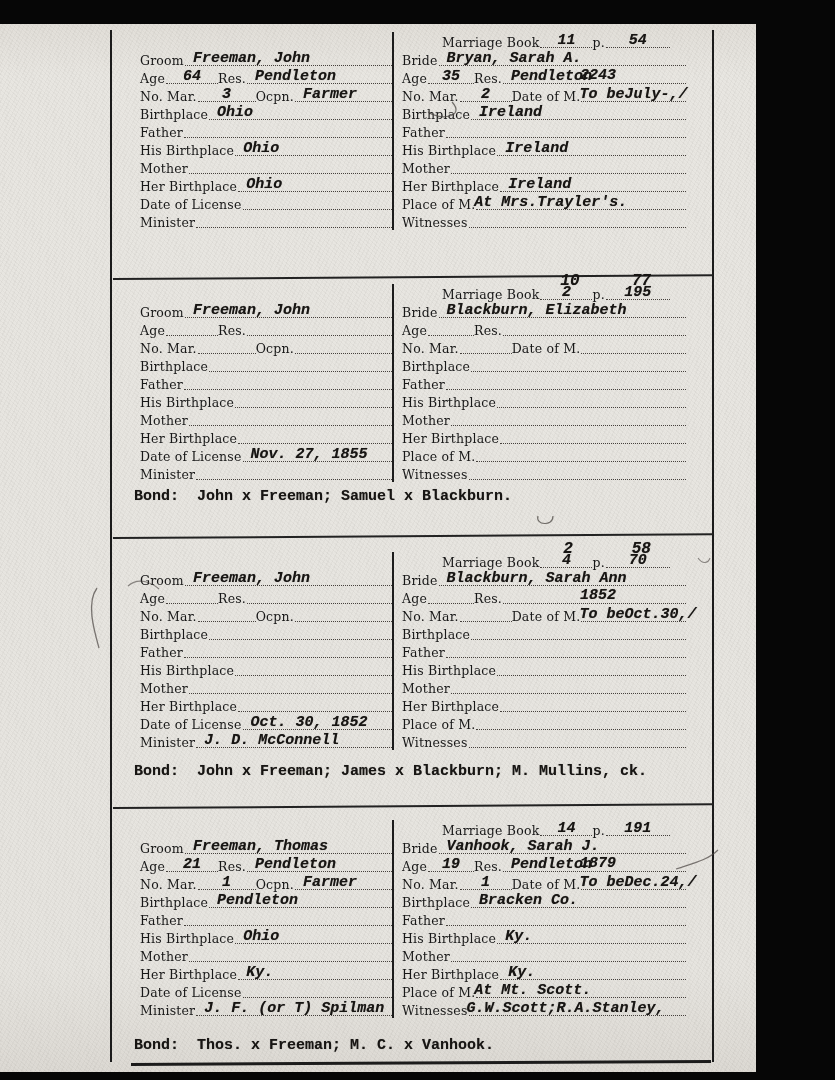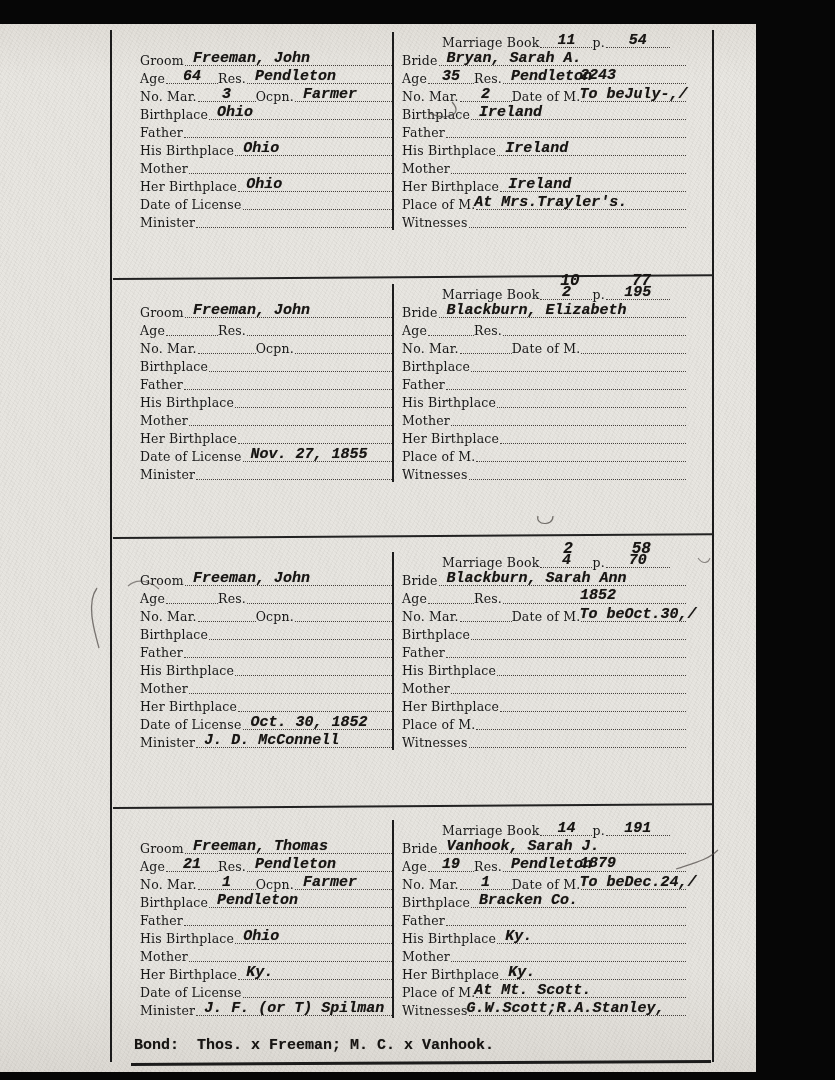--- a/index.html
+++ b/index.html
@@ -364,20 +364,21 @@
             </span>
           </div>
         <div class="r">
             <span class="l">Witnesses</span>
             <span class="f">
               <i class="t cl"></i>
             </span>
           </div>
       </div>
     </div>
+    <div class="bond">Bond:  John x Freeman; Samuel x Blackburn.</div>
   </div>
 
   <div class="record rec3">
     <div class="cols">
       <div class="col g">
         <div class="r sp"></div>
         <div class="r">
             <span class="l">Groom</span>
             <span class="f">
               <i class="t">Freeman, John</i>
@@ -523,20 +524,21 @@
             </span>
           </div>
         <div class="r">
             <span class="l">Witnesses</span>
             <span class="f">
               <i class="t cl"></i>
             </span>
           </div>
       </div>
     </div>
+    <div class="bond">Bond:  John x Freeman; James x Blackburn; M. Mullins, ck.</div>
   </div>
 
   <div class="record rec4">
     <div class="cols">
       <div class="col g">
         <div class="r sp"></div>
         <div class="r">
             <span class="l">Groom</span>
             <span class="f">
               <i class="t">Freeman, Thomas</i>

